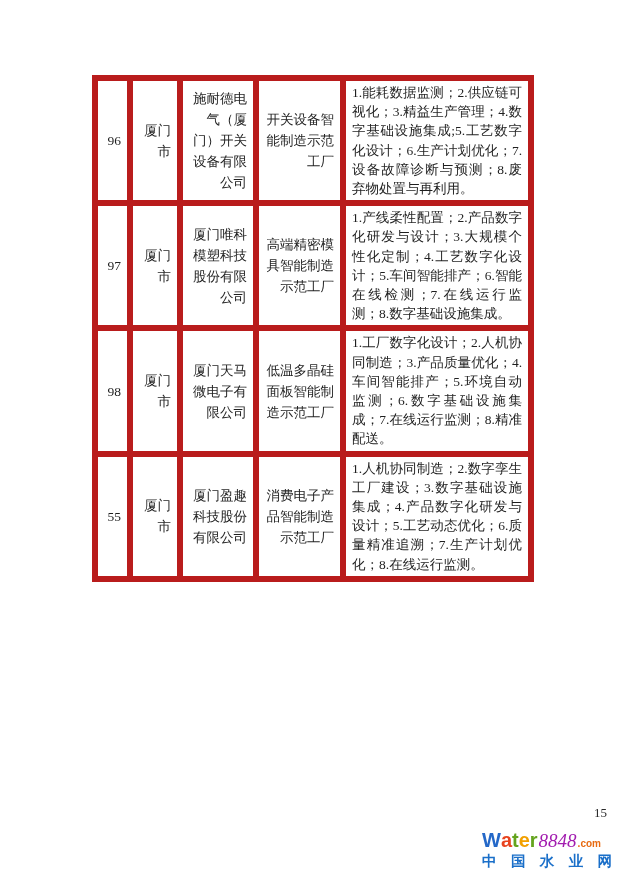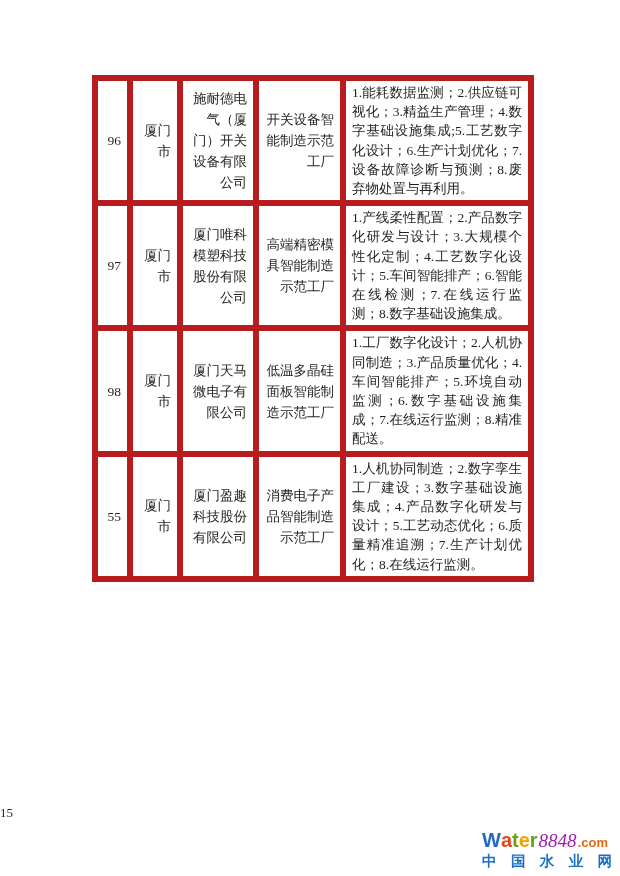--- a/index.html
+++ b/index.html
@@ -37,23 +37,23 @@
     line-height:19.2px;
     padding:2px 4px 2px 5px;
   }
   tr.row-96 td{height:115px;}
   tr.row-97 td{height:110px;}
   tr.row-98 td{height:100px;}
   tr.row-99 td{height:112px;}
 
   .page-number{
     position:absolute;
-    left:0;right:0;
+    left:0;right:13px;
     top:805px;
-    text-align:left;
+    text-align:right;
     font-size:13px;
     color:#2a2a2a;
   }
 
   .logo{
     position:absolute;
     right:8px;
     bottom:8px;
     width:130px;
     font-family:"Liberation Sans","DejaVu Sans",sans-serif;
@@ -70,21 +70,21 @@
     letter-spacing:0px;
   }
   .logo-word span{display:inline-block;}
   .logo-num{
     font-family:"Liberation Serif","DejaVu Serif",serif;
     font-style:italic;
     font-size:19px;
     margin-left:1px;
   }
   .logo-tld{
-    font-size:13px;
+    font-size:10px;
     font-weight:bold;
     margin-left:1px;
   }
   .logo-sub{
     margin-top:4px;
     font-size:14.5px;
     font-weight:bold;
     display:flex;
     justify-content:space-between;
   }

